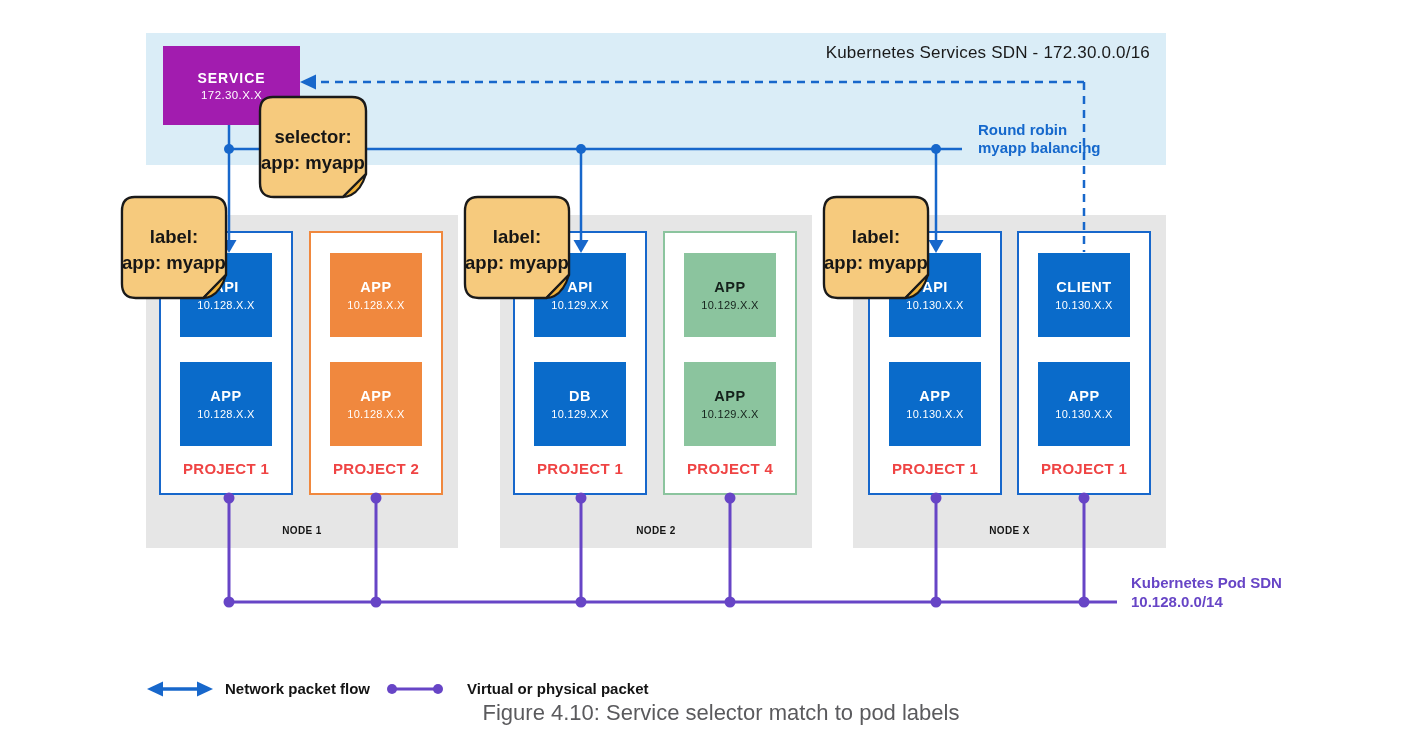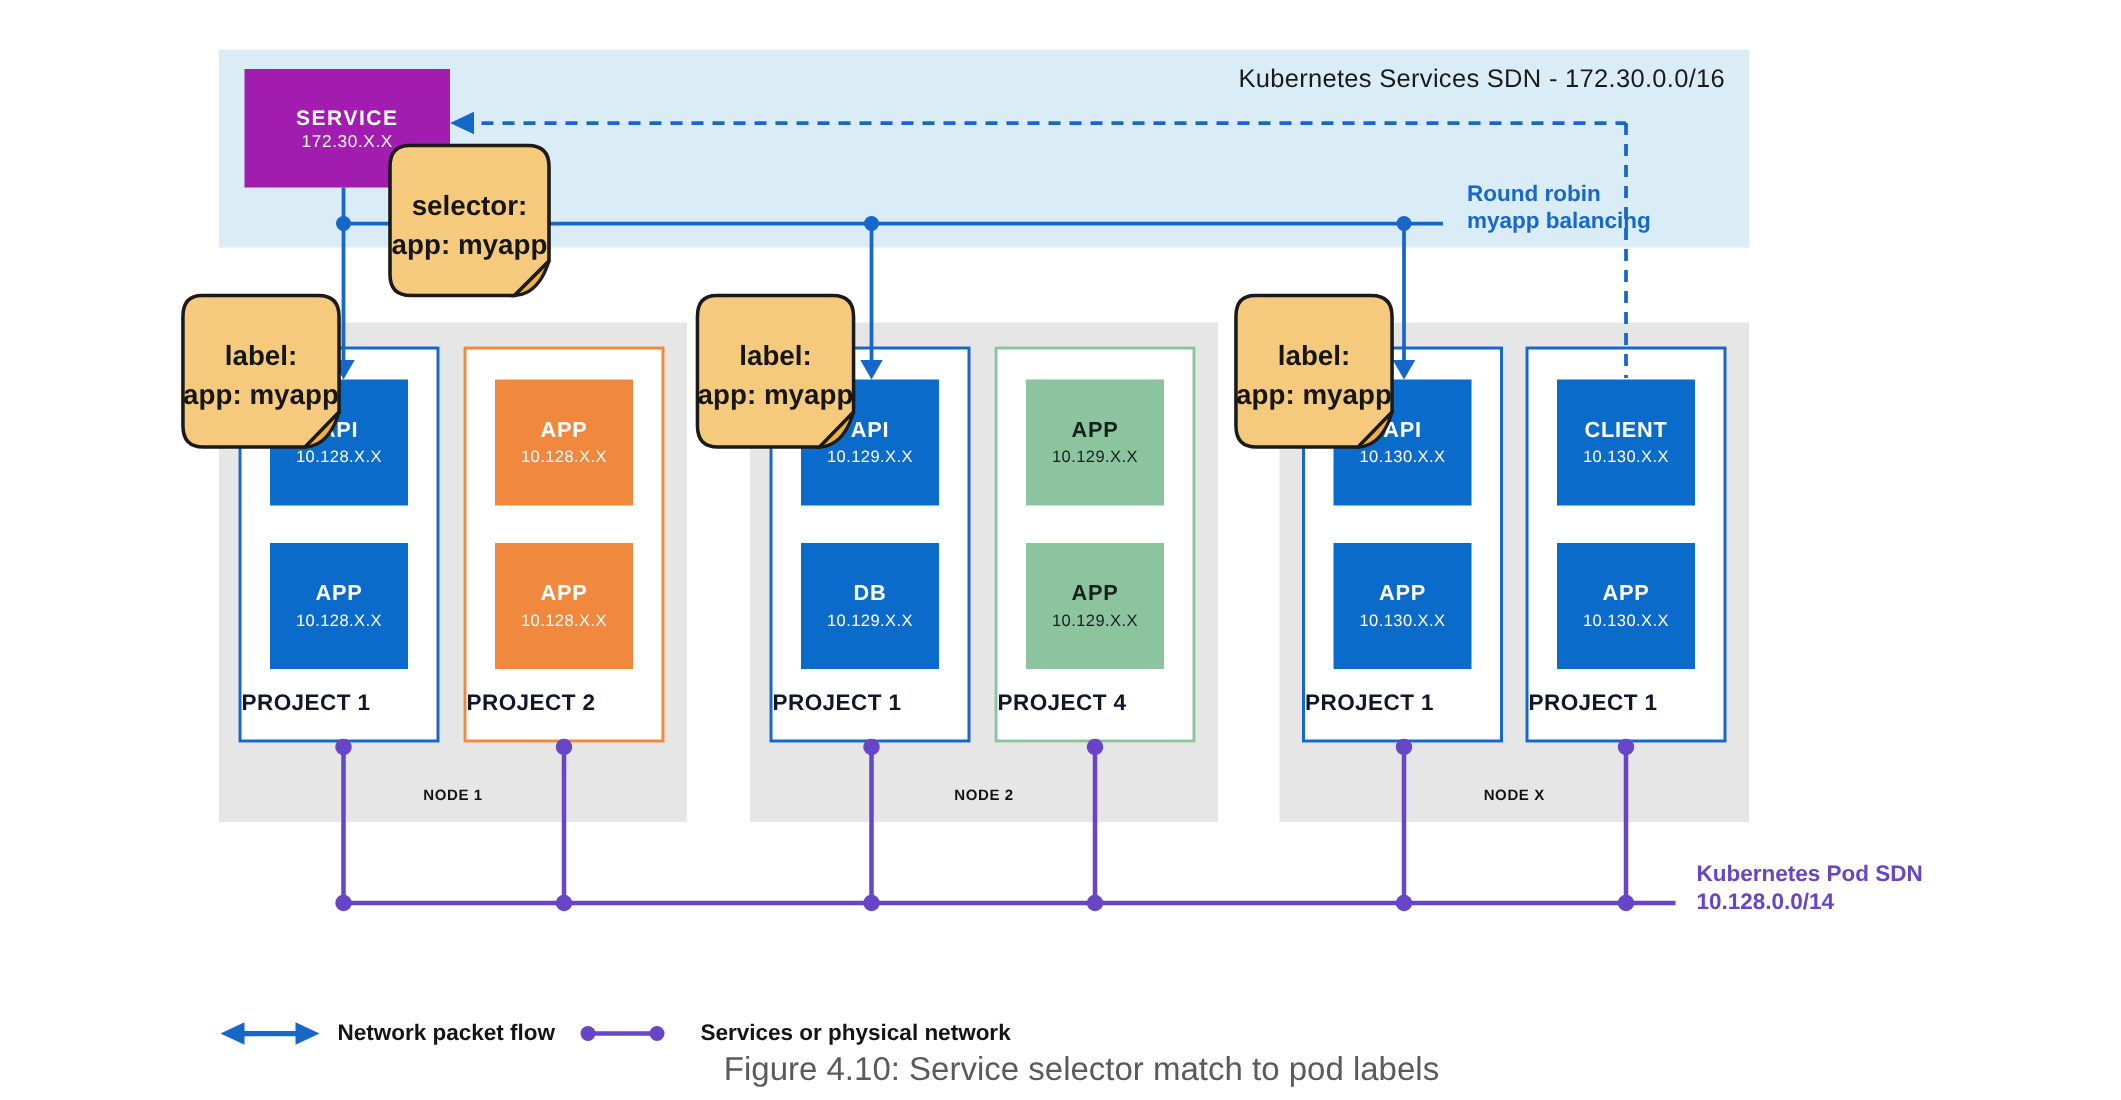--- a/index.html
+++ b/index.html
@@ -17,22 +17,22 @@
 
   .node{position:absolute;top:215px;width:312px;height:333px;background:#e6e6e6;z-index:1;}
   .node-label{position:absolute;bottom:12px;left:0;width:100%;text-align:center;
     font-size:10px;font-weight:700;color:#141414;letter-spacing:.4px;}
 
   .project{position:absolute;top:231px;width:134px;height:264px;background:#ffffff;
     box-sizing:border-box;border:2px solid;z-index:2;}
   .b-blue{border-color:#1767cb;}
   .b-orange{border-color:#f0883e;}
   .b-green{border-color:#8bc49e;}
-  .project-label{position:absolute;bottom:16px;left:0;width:100%;text-align:left;
-    font-size:15px;font-weight:700;color:#0f172a;letter-spacing:.3px;}
+  .project-label{position:absolute;bottom:16px;left:0;width:100%;text-align:center;
+    font-size:15px;font-weight:700;color:#ef4444;letter-spacing:.3px;}
 
   .pod{position:absolute;left:19px;width:92px;height:84px;display:flex;flex-direction:column;
     align-items:center;justify-content:center;}
   .pod1{top:20px;} .pod2{top:129px;}
   .pod-blue{background:#0a6bca;color:#ffffff;}
   .pod-orange{background:#f0883e;color:#ffffff;}
   .pod-green{background:#8bc49e;color:#15221c;}
   .pod-name{font-size:14.5px;font-weight:700;letter-spacing:.5px;}
   .pod-ip{font-size:11px;font-weight:500;margin-top:4px;letter-spacing:.3px;}
 
@@ -250,17 +250,17 @@
     <div>Round robin</div>
     <div>myapp balancing</div>
   </div>
 
   <div class="pod-sdn">
     <div>Kubernetes Pod SDN</div>
     <div>10.128.0.0/14</div>
   </div>
 
   <div class="legend-text" style="left:225px">Network packet flow</div>
-  <div class="legend-text" style="left:467px">Services or physical network</div>
+  <div class="legend-text" style="left:467px">Virtual or physical packet</div>
 
   <div class="caption">Figure 4.10: Service selector match to pod labels</div>
 
 </div>
 
 </body></html>

